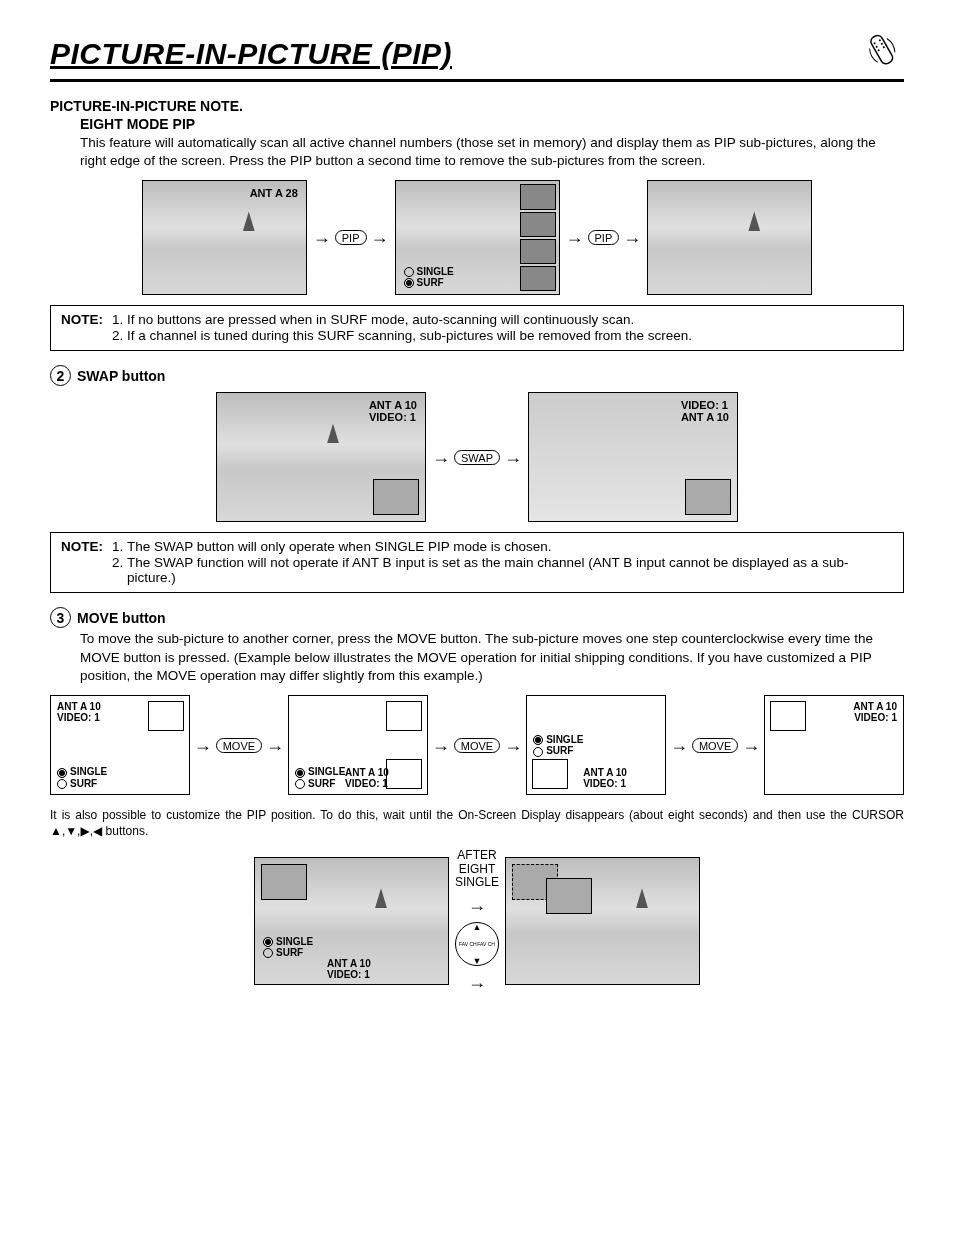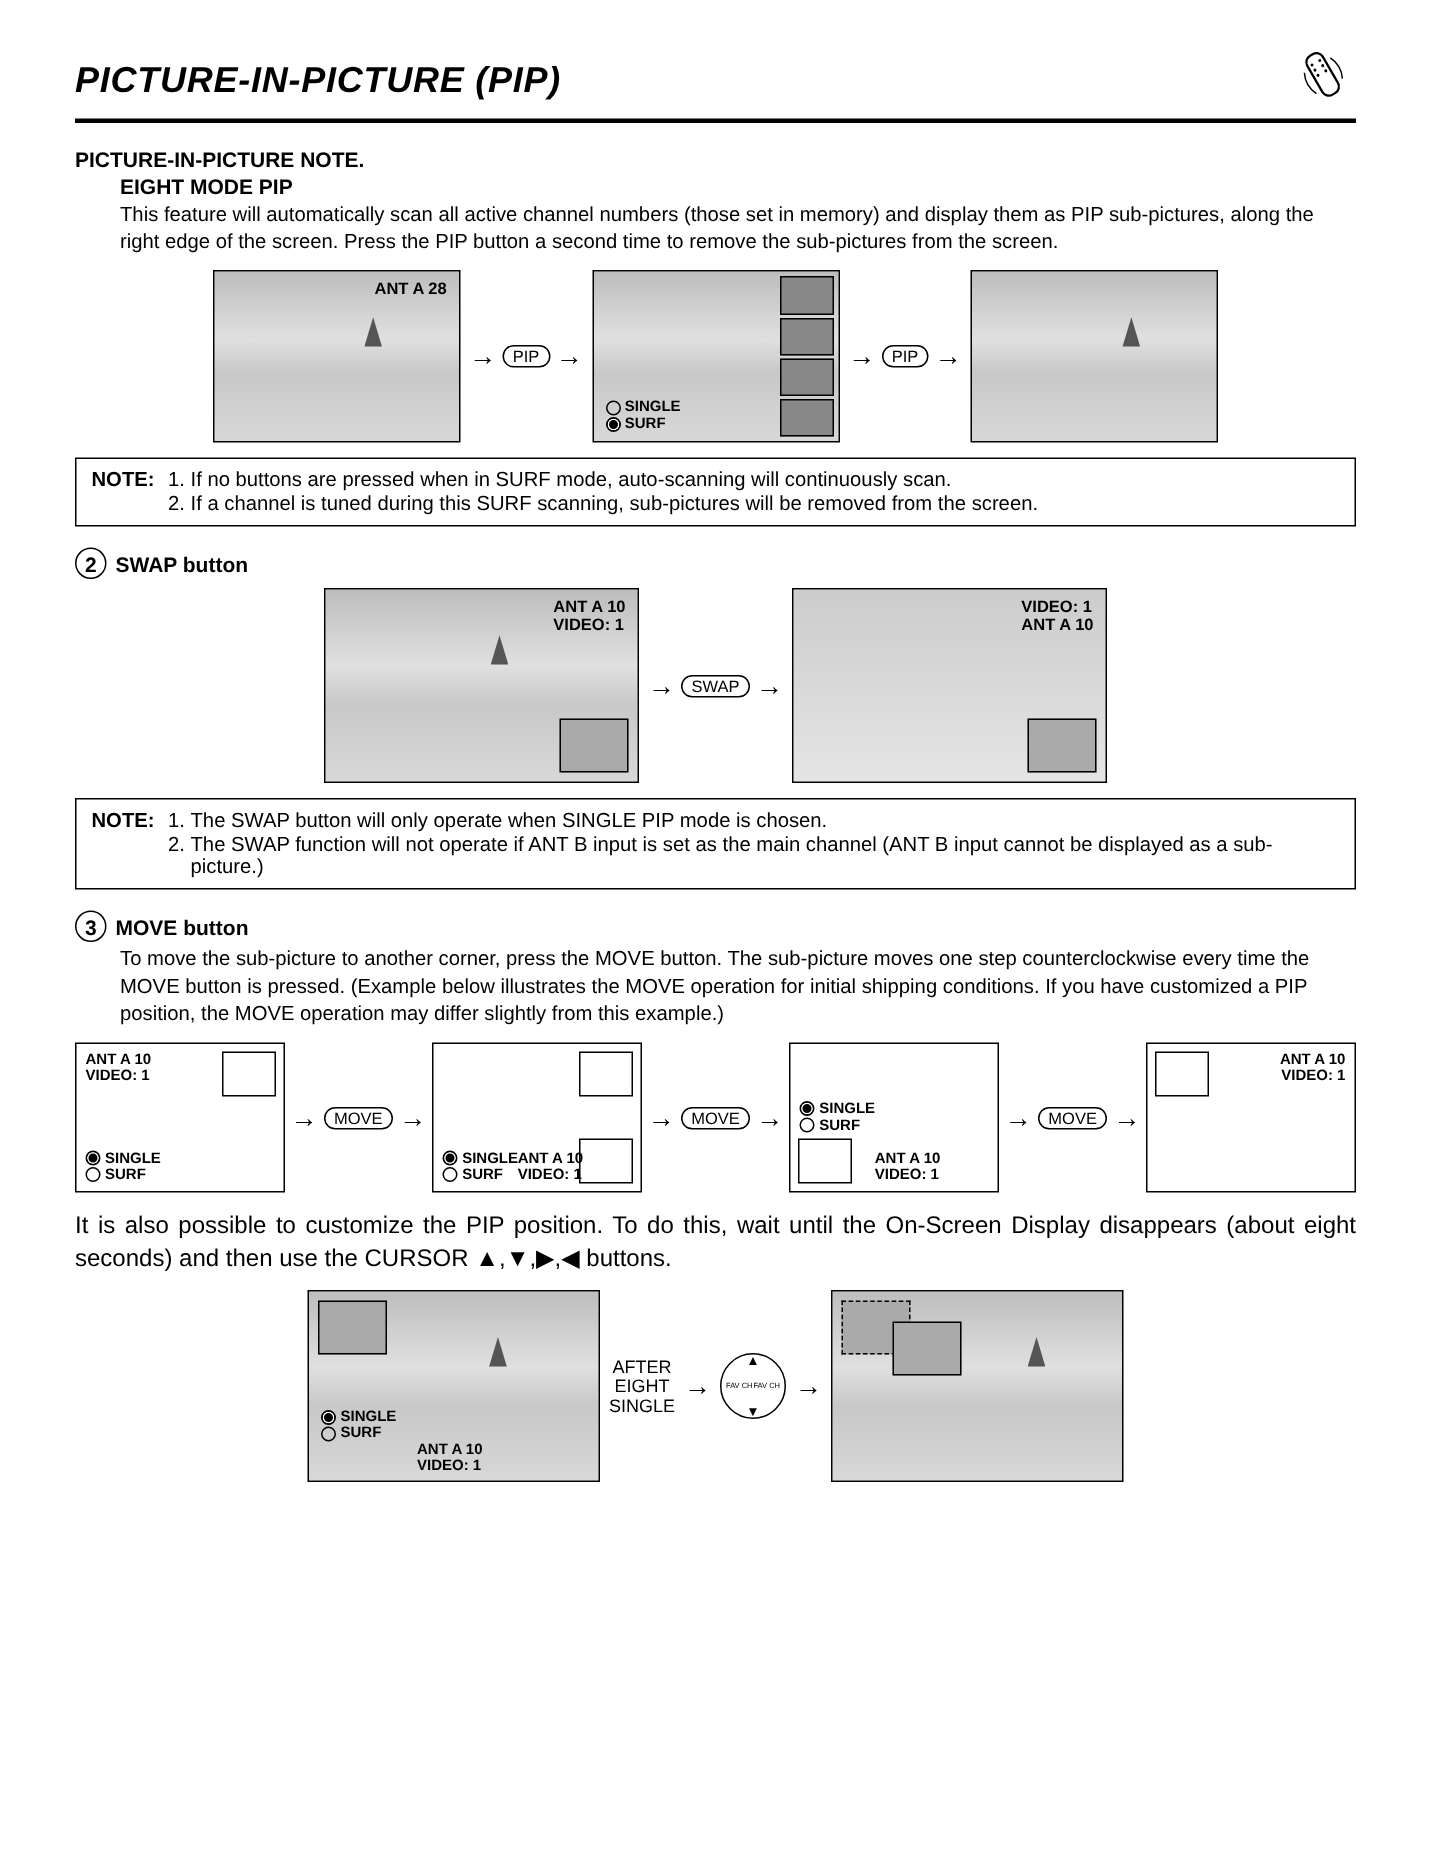--- a/index.html
+++ b/index.html
@@ -10,28 +10,29 @@
     box-sizing:border-box;
   }
   .page{
     padding:30px 50px 10px 50px;
   }
   .title-row{
     display:flex; align-items:center; justify-content:space-between;
     border-bottom:3px solid #000; padding-bottom:2px; margin-bottom:16px;
   }
   h1{
-    margin:0; font-size:24px; font-weight:900; font-style:italic;
+    margin:0; font-size:30px; font-weight:900; font-style:italic;
     letter-spacing:0.5px;
+    text-decoration:underline;
   }
   .remote-icon{ font-size:28px; transform:rotate(-30deg); display:inline-block;}
   .h2{ font-weight:900; font-size:14px; margin:0 0 2px 0;}
   .h3{ font-weight:900; font-size:14px; margin:0 0 2px 30px;}
   .body{ font-size:13.5px; line-height:1.35; margin:0 0 10px 30px; text-align:left;}
-  .body-just{ font-size:16px; line-height:1.35; margin:0 0 10px 0; text-align:justify;}
+  .body-just{ font-size:12px; line-height:1.35; margin:0 0 10px 0; text-align:justify;}
   .diagram-row{
     display:flex; align-items:center; justify-content:center; gap:6px;
     margin:6px 0 10px 0;
   }
   .screen{
     width:175px; height:120px; border:1.5px solid #000;
     background:linear-gradient(#bdbdbd 0%,#e0e0e0 40%,#c8c8c8 60%,#d8d8d8 100%);
     position:relative; box-sizing:border-box;
   }
   .screen.small{ width:165px; height:115px;}
@@ -285,21 +286,21 @@
       <div class="osd botleft" style="bottom:26px;">
         <div><span class="radio filled"></span><span>SINGLE</span></div>
         <div><span class="radio"></span><span>SURF</span></div>
       </div>
       <div class="osd" style="bottom:4px; left:72px; font-size:10px;">
         <div>ANT A 10</div>
         <div>VIDEO: 1</div>
       </div>
       <span class="tree" style="left:120px; top:30px;"></span>
     </div>
-    <div class="between" style="gap:6px;">
+    <div class="between" style="gap:6px;flex-direction:column;">
       <div class="after-text">
         <div>AFTER</div>
         <div>EIGHT</div>
         <div>SINGLE</div>
       </div>
       <span class="arrow">→</span>
       <div class="cursor-pad">
         <span class="tri up">▲</span>
           <span class="tri dn">▼</span>
         <span class="fav l">FAV CH</span>

